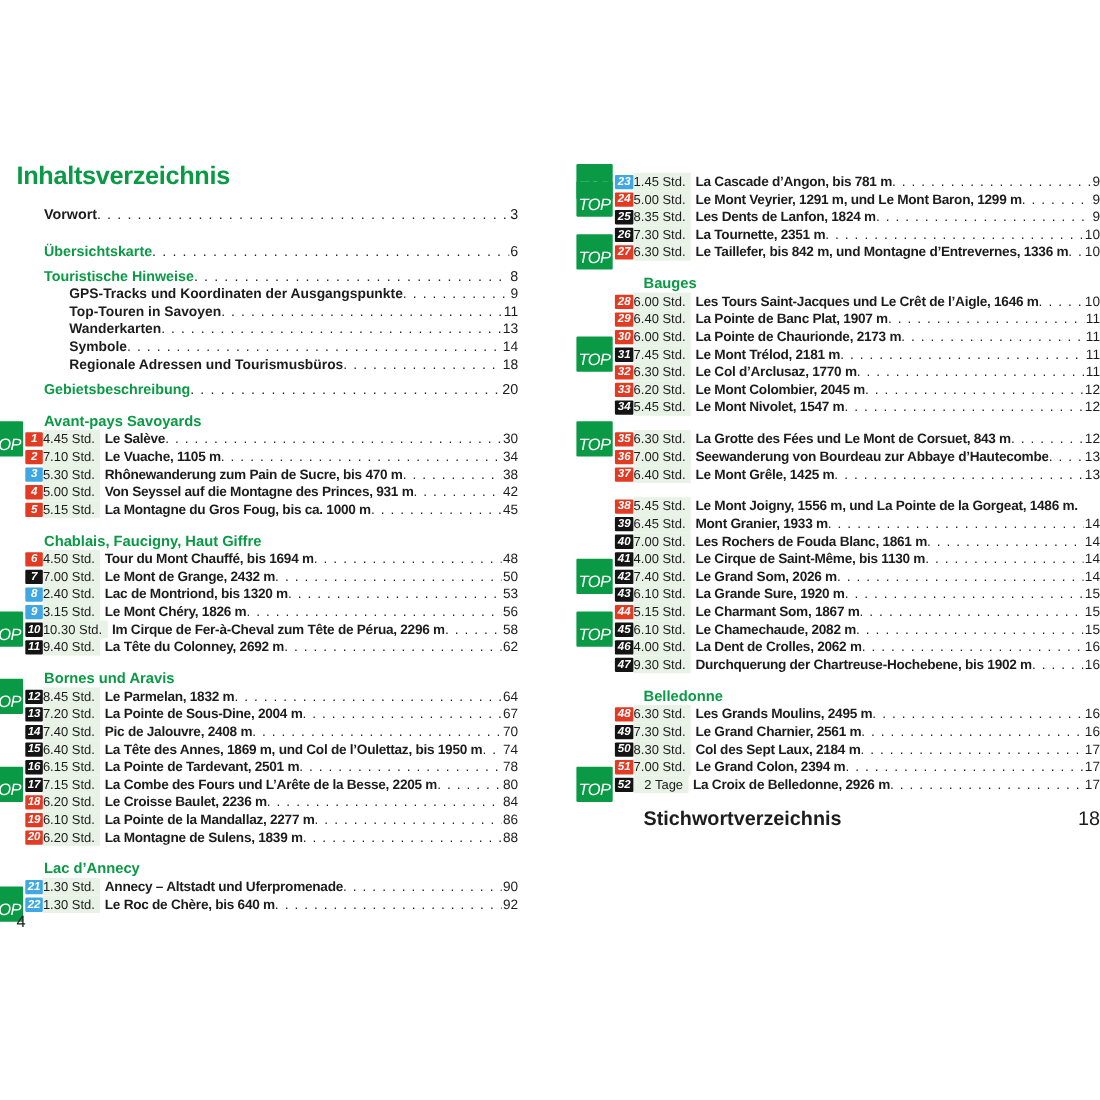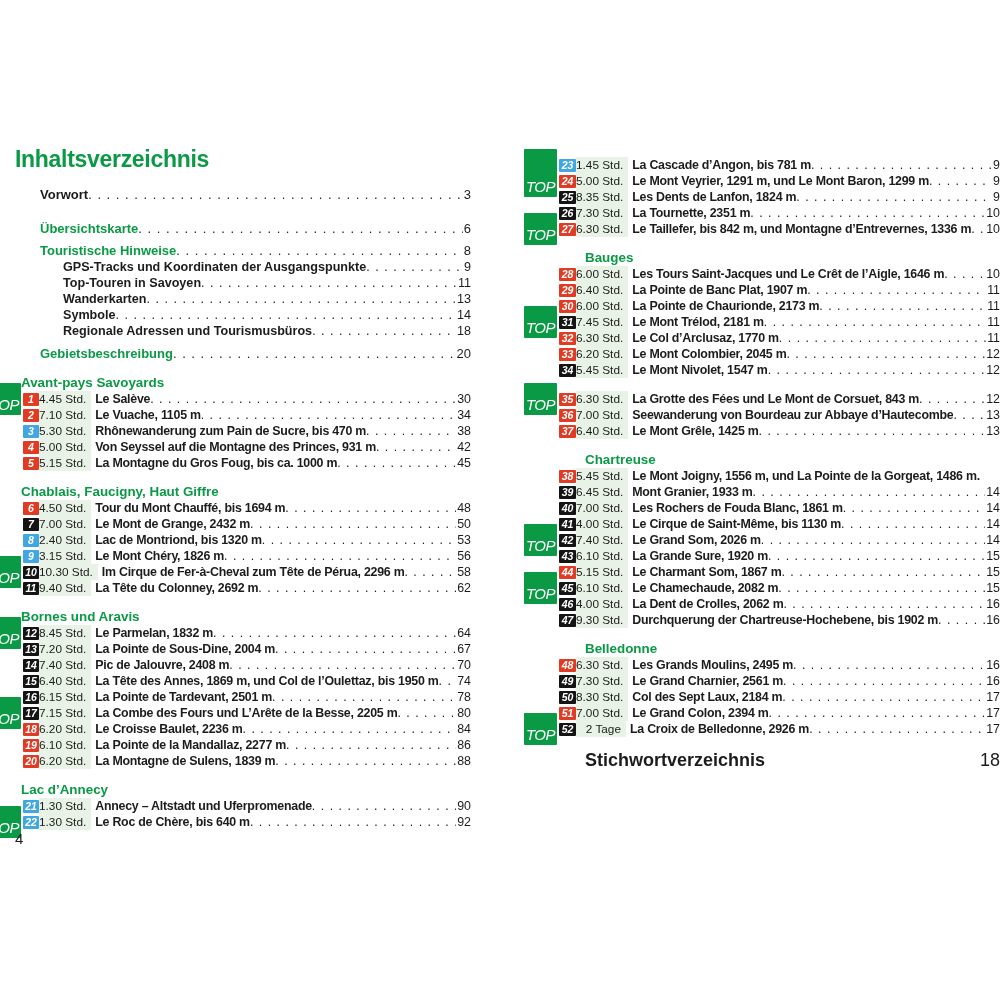--- a/index.html
+++ b/index.html
@@ -16,21 +16,21 @@
 
   .fm-row { display:flex; align-items:baseline; height:16px; line-height:16px;
             font-size:13px; margin-left:45px; }
   .fm-row .fm-label { font-weight:bold; white-space:nowrap; }
   .fm-row.c-green .fm-label { color:var(--green); }
   .fm-row.ind1 { margin-left:68px; font-size:12.6px; }
 
   .toc-section { margin-top:13px; }
   .sec-heading { height:16px; line-height:16px; font-size:13.4px; font-weight:bold;
                  color:var(--green); white-space:nowrap; }
-  #page-left  .sec-heading { margin-left:26px; }
+  #page-left  .sec-heading { margin-left:45px; }
   #page-right .sec-heading { margin-left:52px; }
 
   .tour-row { display:flex; align-items:center; height:16px; font-size:12.4px; }
   .col-top { display:flex; justify-content:flex-end; flex:0 0 auto; }
   #page-left  .col-top { width:26px; }
   #page-right .col-top { width:24px; }
   .top-badge { display:block; height:12px; line-height:12px; padding:16px 2px;
                background:var(--green); color:#fff; font-size:15px; font-weight:normal;
                font-style:italic; letter-spacing:-0.5px; border-radius:1px; }
   .col-num { flex:0 0 auto; margin-left:2px; }
@@ -596,21 +596,20 @@
           </span>
           <span class="col-time">6.40 Std.</span>
           <span class="col-name">
             <span class="name-text">Le Mont Grêle, 1425 m</span>
             <span class="dots">. . . . . . . . . . . . . . . . . . . . . . . . . . . . . . . . . . . . . . . . . . . . . . . . . . . . . . . . . . . . . . . . . . . . . . . . . . . . . . . . </span>
             <span class="pg">13</span>
           </span>
         </div>
       </div>
       <div class="toc-section">
-        <div class="sec-heading">Chartreuse</div>
         <div class="tour-row">
           <span class="col-top"></span>
           <span class="col-num">
             <span class="num-badge bg-red">38</span>
           </span>
           <span class="col-time">5.45 Std.</span>
           <span class="col-name">
             <span class="name-text">Le Mont Joigny, 1556 m, und La Pointe de la Gorgeat, 1486 m.</span>
             <span class="dots"></span>
             <span class="pg"></span>

